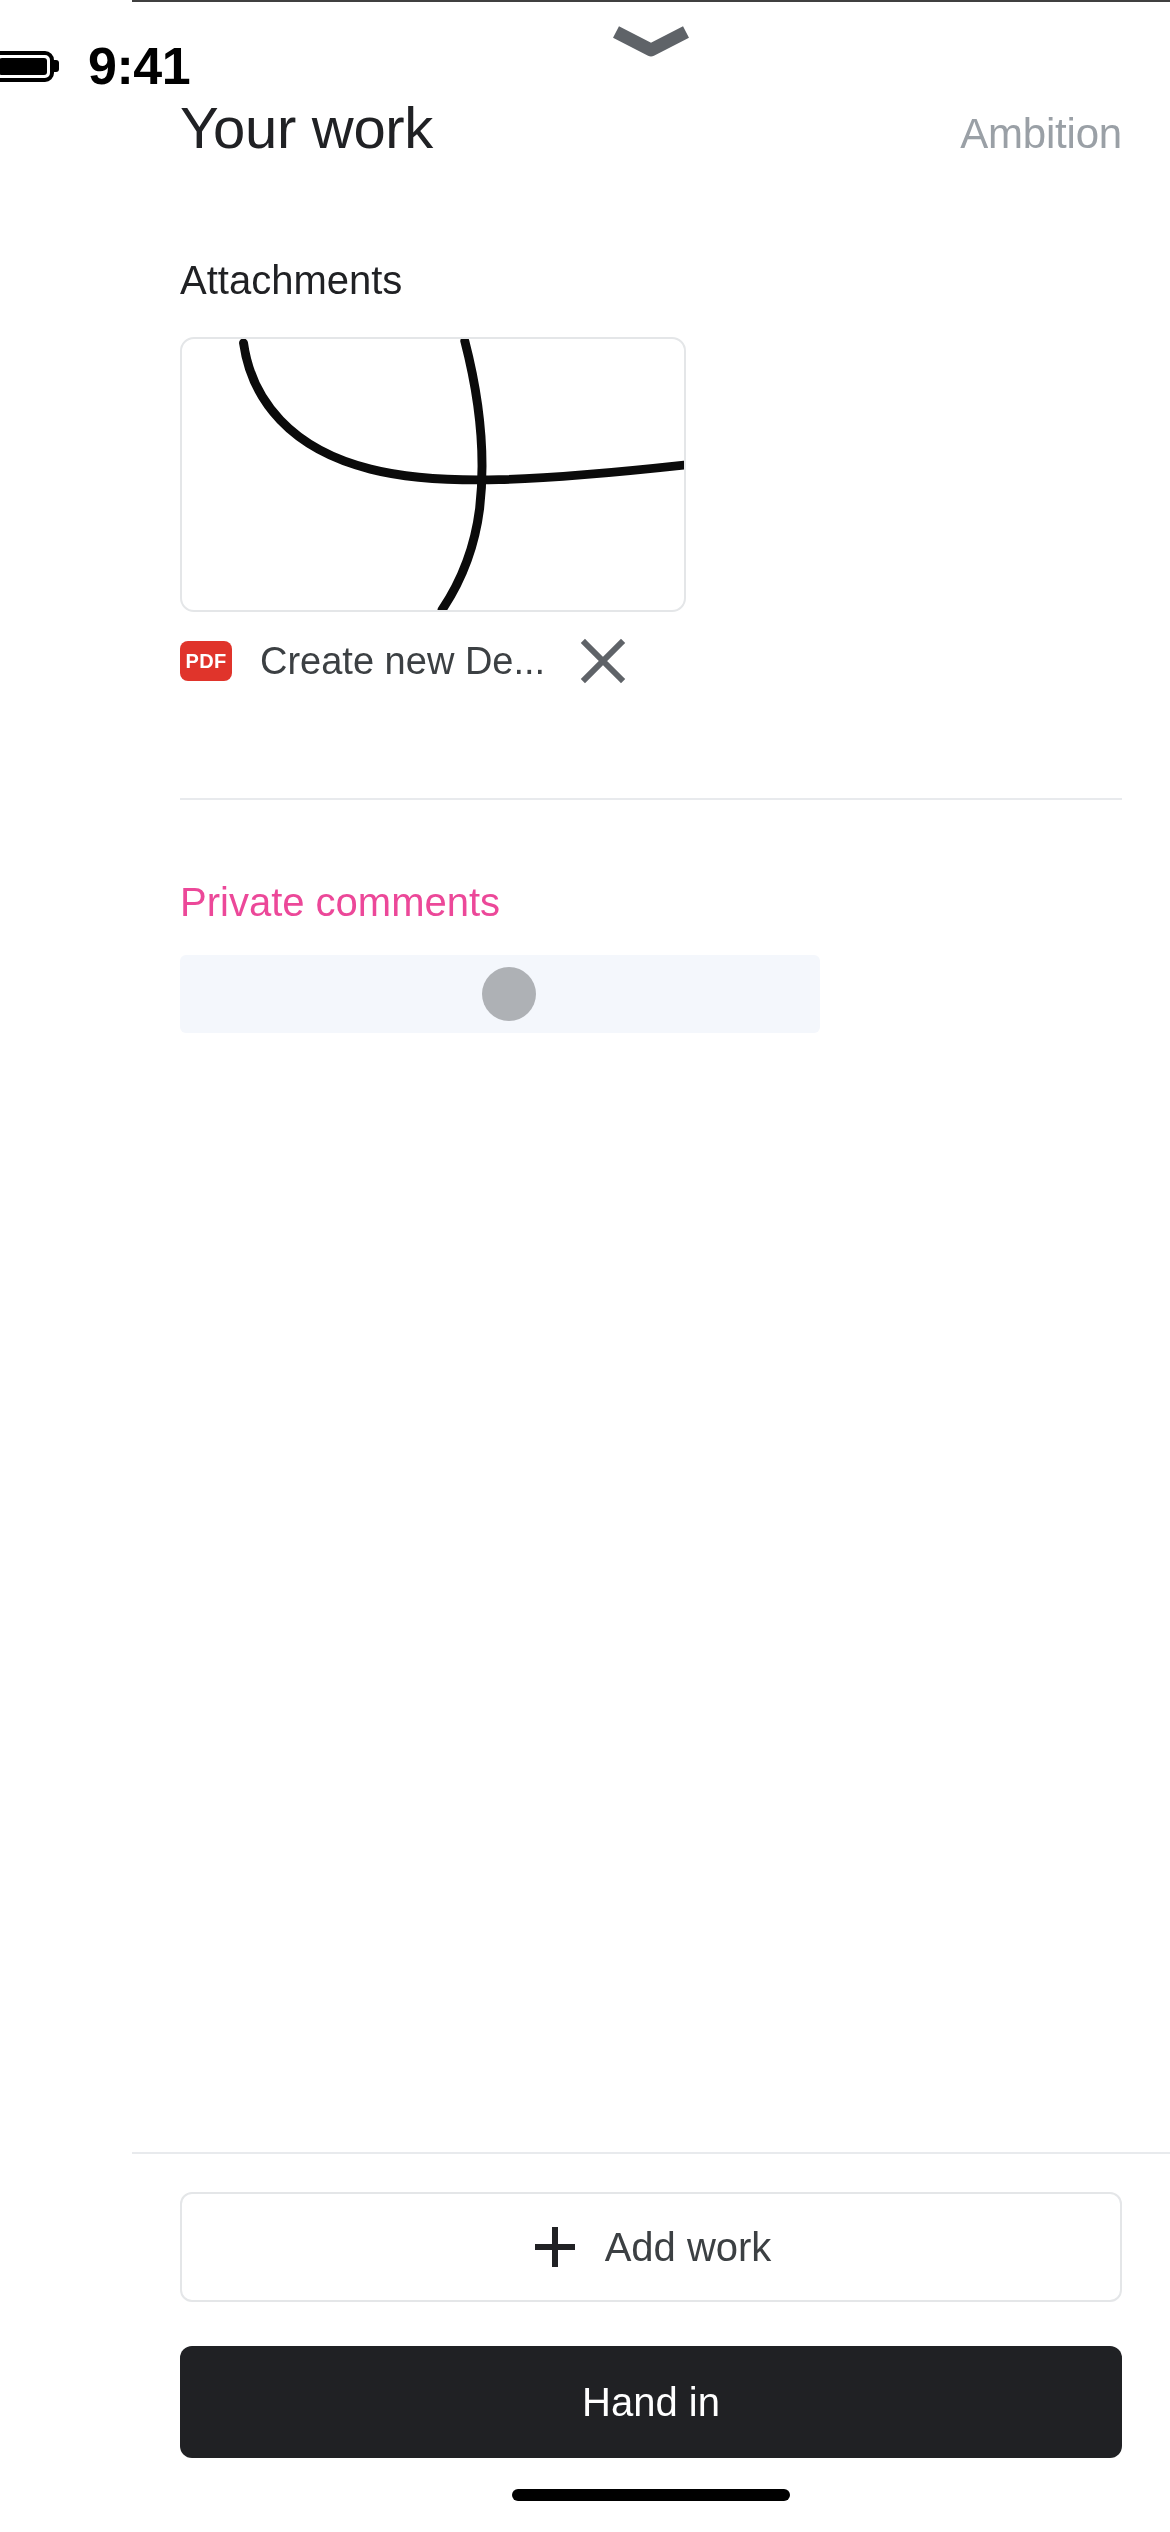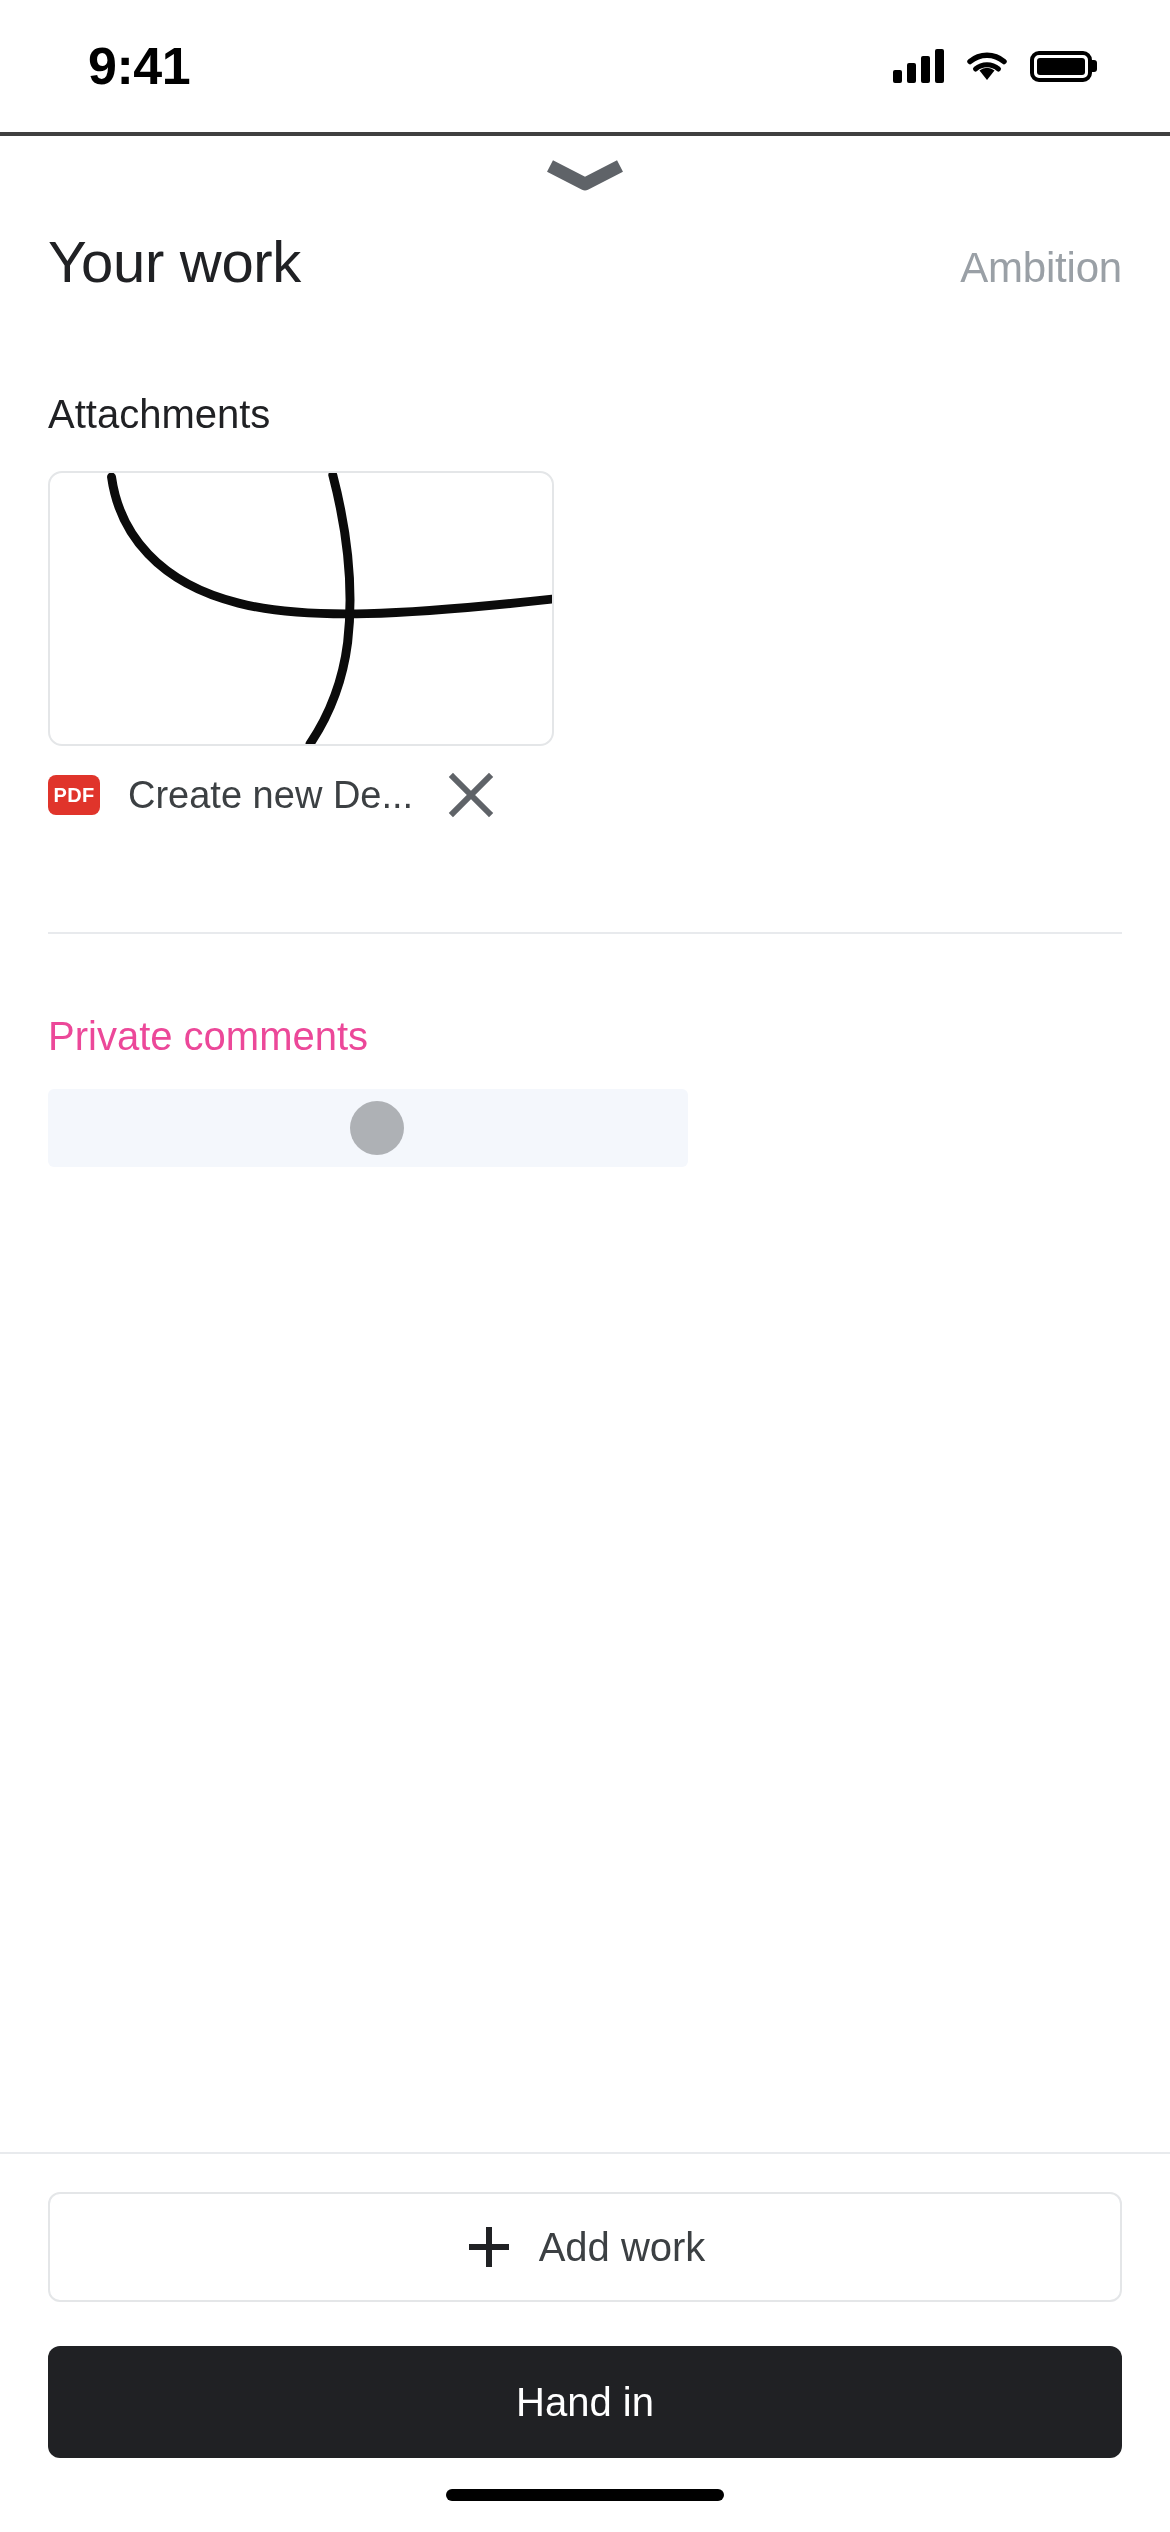--- a/index.html
+++ b/index.html
@@ -12,21 +12,21 @@
     -webkit-font-smoothing: antialiased;
   }
 
   .phone {
     position: relative;
     width: 1170px;
     height: 2532px;
     background: #ffffff;
     overflow: hidden;
     display: flex;
-    flex-direction: column;
+    flex-direction: row;
   }
 
   
   .status-bar {
     height: 132px;
     flex: 0 0 132px;
     position: relative;
     background: #ffffff;
   }
   .status-time {
@@ -71,21 +71,21 @@
     background: #000;
     border-radius: 0 3px 3px 0;
   }
   .battery span { display:block; height: 100%; width: 100%; background: #000; border-radius: 3px; }
 
   
   .sheet {
     flex: 1 1 auto;
     display: flex;
     flex-direction: column;
-    border-top: 4px solid #404040;
+    border-top: 2px solid #404040;
     min-height: 0;
   }
 
   .grabber-area {
     height: 78px;
     flex: 0 0 78px;
     display: flex;
     align-items: center;
     justify-content: center;
   }

